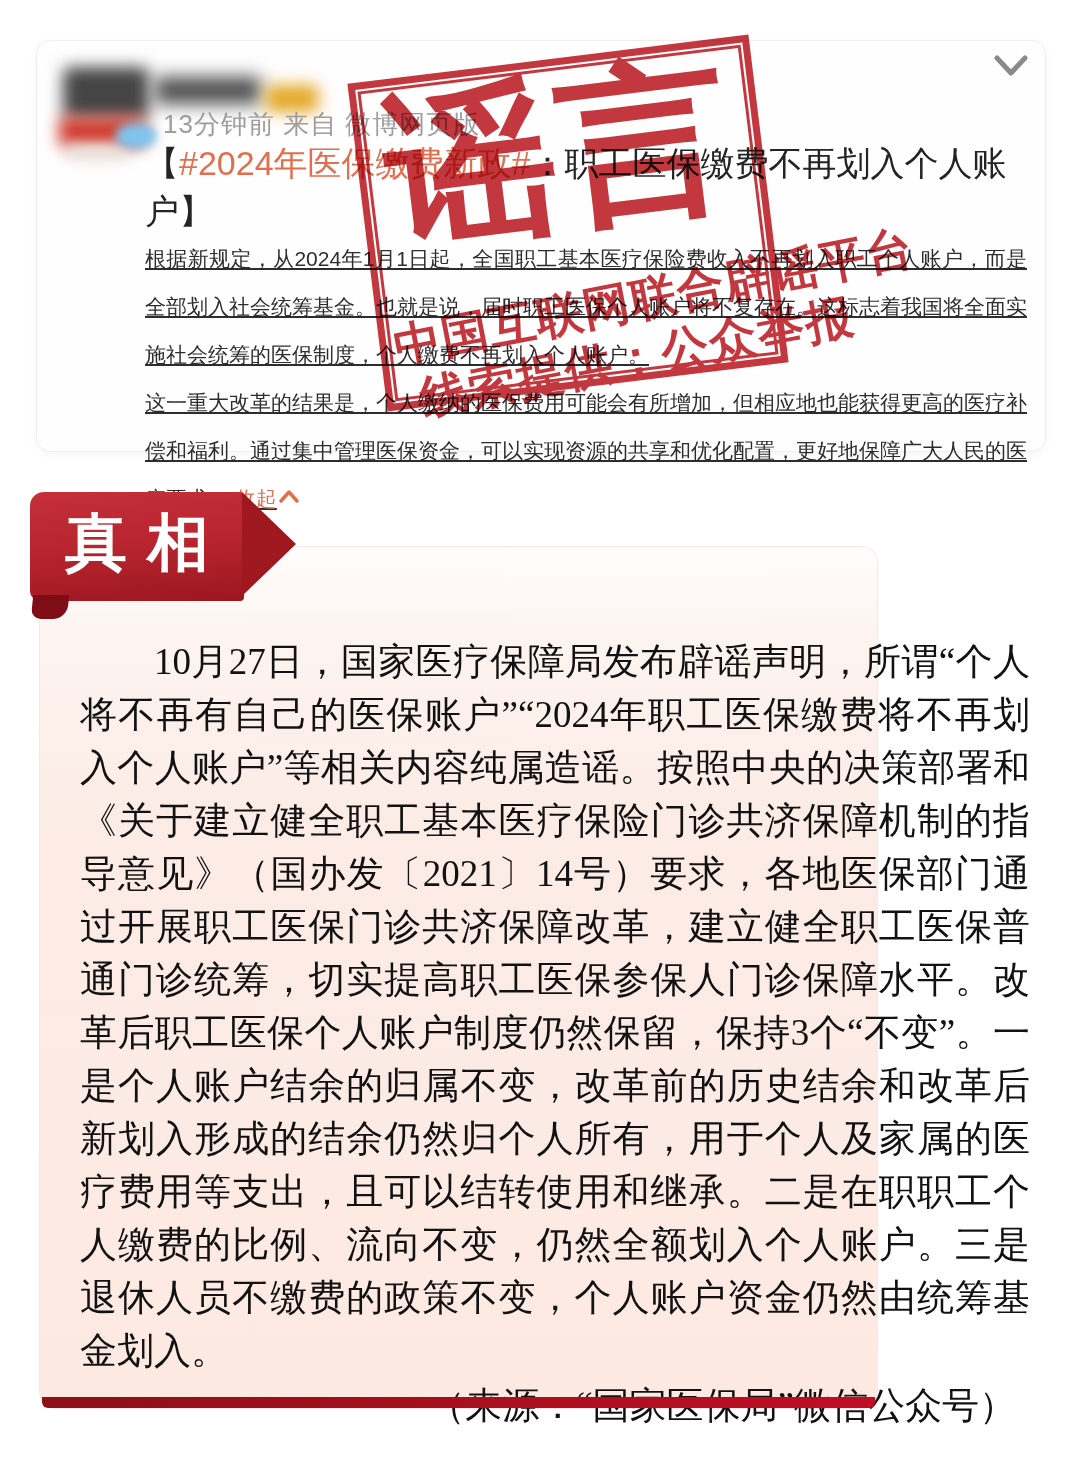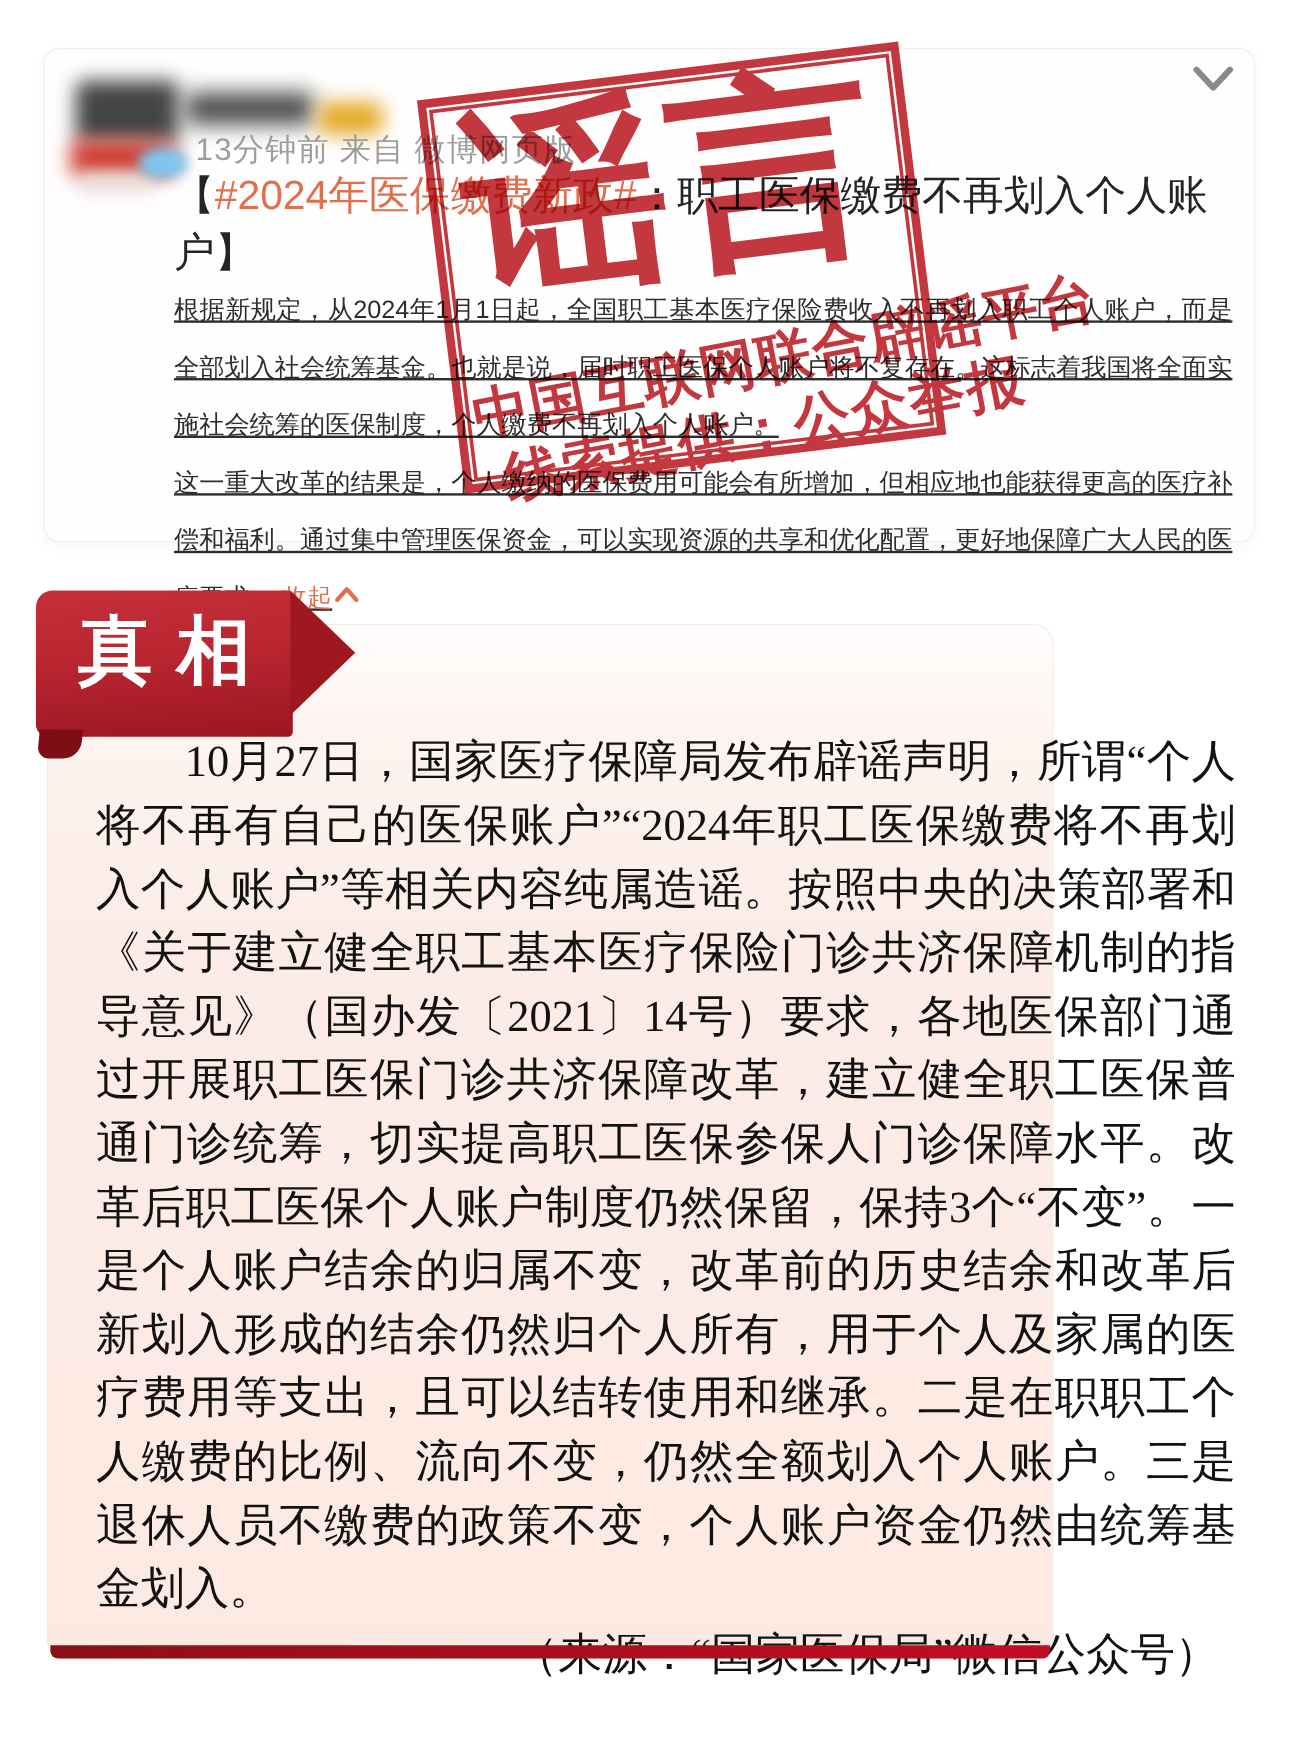--- a/index.html
+++ b/index.html
@@ -36,40 +36,40 @@
   .stamp-frame-inner{position:absolute;left:9px;top:9px;right:9px;bottom:9px;border:3px solid currentColor;}
   .stamp-main{
     position:absolute;left:0;right:0;top:6px;text-align:center;
     font-size:170px;font-weight:900;letter-spacing:4px;line-height:1.05;
     font-family:"Liberation Sans","DejaVu Sans",sans-serif;
   }
   .stamp-sub1{position:absolute;left:14px;top:218px;font-size:47px;font-weight:800;white-space:nowrap;transform:rotate(-4deg);letter-spacing:1px;}
   .stamp-sub2{position:absolute;left:34px;top:276px;font-size:47px;font-weight:800;white-space:nowrap;transform:rotate(-4deg);letter-spacing:2px;}
   
   .truth-banner{
-    position:absolute;left:30px;top:492px;width:214px;height:122px;z-index:4;
+    position:absolute;left:30px;top:492px;width:214px;height:109px;z-index:4;
     background:linear-gradient(175deg,#c5303a 0%,#b92630 45%,#9c1620 100%);
     border-radius:14px 4px 4px 10px;
   }
   .truth-banner::after{ 
     content:"";position:absolute;right:-52px;top:0;
     border-top:52px solid transparent;border-bottom:52px solid transparent;
     border-left:54px solid #a0181f;
   }
   .truth-banner::before{ 
     content:"";position:absolute;left:2px;bottom:-18px;width:36px;height:24px;
     background:#7e0d16;border-radius:0 0 14px 10px;transform:skewX(-6deg);
   }
   .truth-banner-label{
     color:#fff;font-family:"Liberation Serif","DejaVu Serif",serif;font-weight:bold;
     font-size:62px;letter-spacing:20px;text-align:center;line-height:102px;text-indent:20px;
   }
   
   .truth-panel{
-    position:absolute;left:40px;top:521px;width:837px;height:861px;z-index:1;
+    position:absolute;left:40px;top:547px;width:837px;height:861px;z-index:1;
     background:linear-gradient(180deg,#fffdfd 0%,#fdf4f0 10%,#fcece6 30%,#fcebe4 70%,#fce9e2 100%);
     border-radius:16px;box-shadow:0 0 0 1px #f4e9e5;
   }
   .truth-strip{
     position:absolute;left:2px;right:2px;bottom:0;height:11px;
     background:linear-gradient(90deg,#8c1016 0%,#a30f1c 40%,#c20d24 100%);
     border-radius:0 0 6px 6px;
   }
   .truth-text-wrap{position:absolute;left:40px;top:88px;width:950px;}
   .truth-paragraph{

